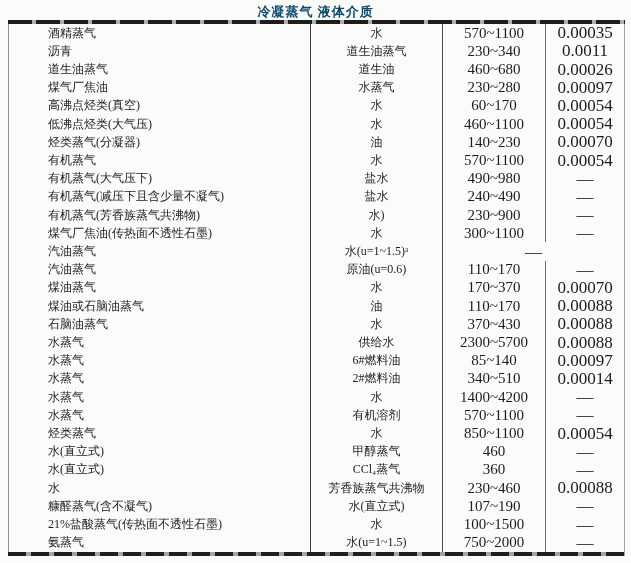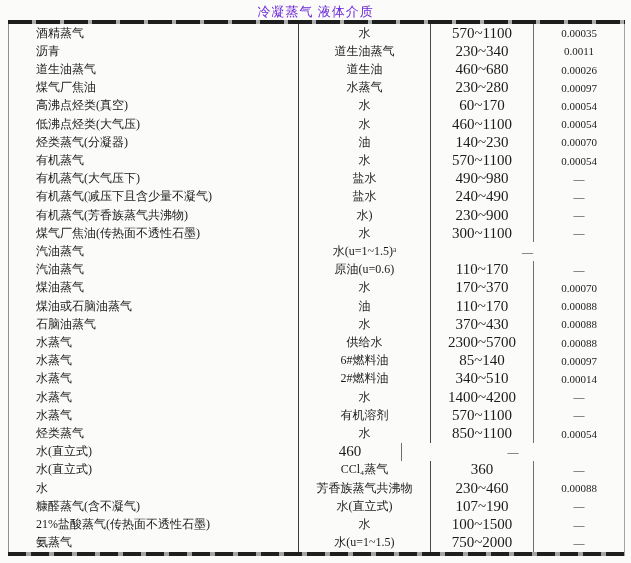--- a/index.html
+++ b/index.html
@@ -5,48 +5,49 @@
   html,body{margin:0;padding:0;}
   body{
     width:631px;height:563px;position:relative;
     background:#fbfbf9;
     font-family:"Liberation Serif","DejaVu Serif",serif;
     color:#1b1b1b;
     overflow:hidden;
   }
   .caption{
     position:absolute;top:3px;left:0;width:631px;
-    text-align:center;font-weight:normal;font-size:13px;
-    letter-spacing:1px;color:#6d28d9;
+    text-align:center;font-weight:bold;font-size:13px;
+    letter-spacing:1px;color:#0c4a6e;
   }
   .tbl{
     position:absolute;top:24px;left:8px;width:617px;height:528px;
     border-left:1px solid #8f8f8f;
     border-right:1px solid #a3a3a3;
     display:flex;flex-direction:column;
     box-sizing:border-box;
+    padding-left:12px;
   }
   
   .tbl::before{
     content:"";position:absolute;left:-1px;right:-1px;top:-4px;height:4px;
     background:repeating-linear-gradient(90deg,#1e1e1e 0 24px,rgba(30,30,30,.35) 24px 28px);
   }
   .tbl::after{
     content:"";position:absolute;left:-1px;right:-1px;bottom:-4px;height:4px;
     background:repeating-linear-gradient(90deg,#1e1e1e 0 18px,rgba(30,30,30,.4) 18px 23px);
   }
   .row{flex:1;display:flex;align-items:stretch;min-height:0;}
   .c{
     box-sizing:border-box;display:flex;align-items:center;
     font-size:12px;white-space:nowrap;overflow:hidden;
   }
   .c1{width:290px;padding-left:27px;justify-content:flex-start;border-right:1px solid #3c3c3c;}
   .c2{width:132px;justify-content:center;border-right:1px solid #4a4a4a;}
   .c3{width:103px;justify-content:center;border-right:1px solid #6e6e6e;font-size:15px;}
-  .c4{flex:1;justify-content:center;font-size:11px;}
+  .c4{flex:1;justify-content:center;font-size:17px;}
 </style>
 </head>
 <body>
 
 <div class="caption">冷凝蒸气 液体介质</div>
 
 <div class="tbl">
 
 <div class="row">
       <div class="c c1">酒精蒸气</div>
@@ -180,20 +181,21 @@
       <div class="c c4">—</div>
     </div>
     <div class="row">
       <div class="c c1">烃类蒸气</div>
       <div class="c c2">水</div>
       <div class="c c3">850~1100</div>
       <div class="c c4">0.00054</div>
     </div>
     <div class="row">
       <div class="c c1">水(直立式)</div>
+      <div class="c c2">甲醇蒸气</div>
       <div class="c c3">460</div>
       <div class="c c4">—</div>
     </div>
     <div class="row">
       <div class="c c1">水(直立式)</div>
       <div class="c c2">CCl₄蒸气</div>
       <div class="c c3">360</div>
       <div class="c c4">—</div>
     </div>
     <div class="row">

